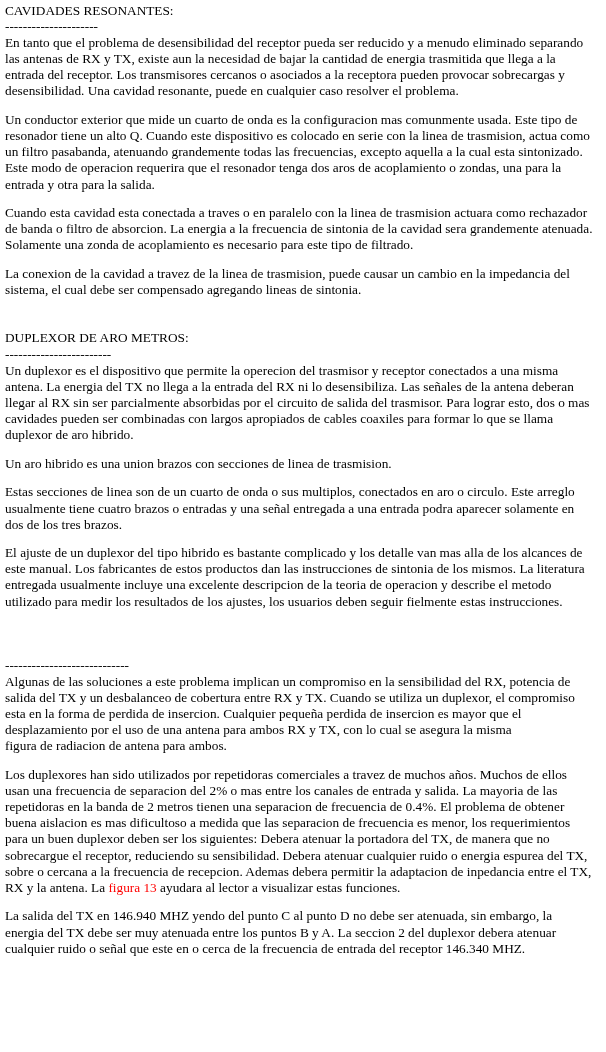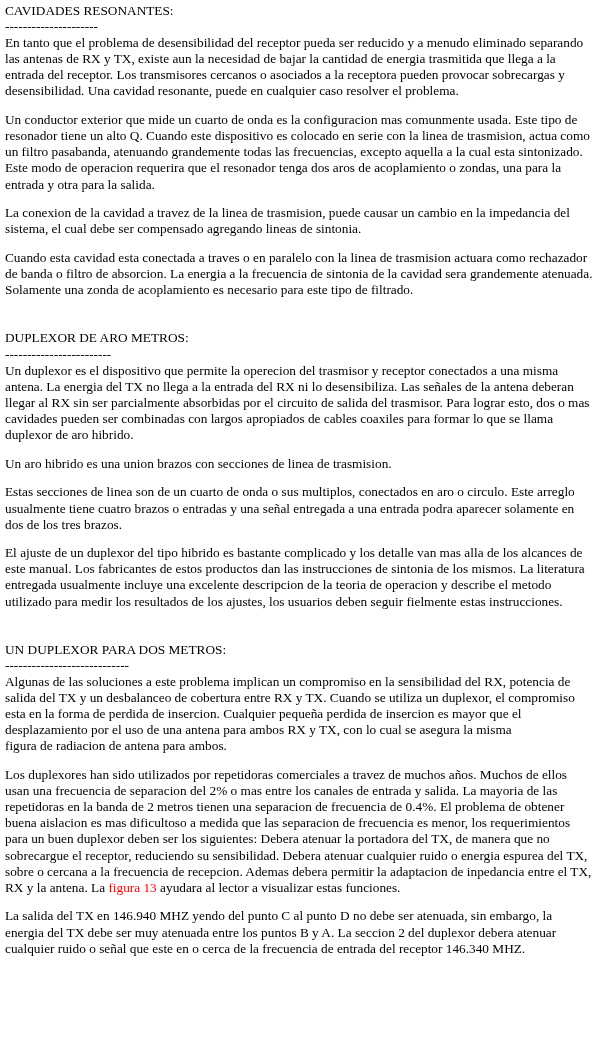--- a/index.html
+++ b/index.html
@@ -29,29 +29,29 @@
   .fig-link { text-decoration: none; cursor: pointer; }
 </style>
 </head>
 <body>
 
 <main data-name="document-page" style="background: rgb(255, 255, 255); color: rgb(0, 0, 0);">
     <section class="section" data-name="section">
       <div class="head-block" data-name="section-header"><span class="section-heading" data-name="section-heading">CAVIDADES RESONANTES:</span><br><span class="heading-underline" data-name="heading-underline-dashes">---------------------</span></div>
       <p class="para" data-name="paragraph">En tanto que el problema de desensibilidad del receptor pueda ser reducido y a menudo eliminado separando<br>las antenas de RX y TX, existe aun la necesidad de bajar la cantidad de energia trasmitida que llega a la<br>entrada del receptor. Los transmisores cercanos o asociados a la receptora pueden provocar sobrecargas y<br>desensibilidad. Una cavidad resonante, puede en cualquier caso resolver el problema.</p>
       <p class="para" data-name="paragraph">Un conductor exterior que mide un cuarto de onda es la configuracion mas comunmente usada. Este tipo de<br>resonador tiene un alto Q. Cuando este dispositivo es colocado en serie con la linea de trasmision, actua como<br>un filtro pasabanda, atenuando grandemente todas las frecuencias, excepto aquella a la cual esta sintonizado.<br>Este modo de operacion requerira que el resonador tenga dos aros de acoplamiento o zondas, una para la<br>entrada y otra para la salida.</p>
+      <p class="para" data-name="paragraph">Cuando esta cavidad esta conectada a traves o en paralelo con la linea de trasmision actuara como rechazador<br>de banda o filtro de absorcion. La energia a la frecuencia de sintonia de la cavidad sera grandemente atenuada.<br>Solamente una zonda de acoplamiento es necesario para este tipo de filtrado.</p>
       <p class="para" data-name="paragraph">La conexion de la cavidad a travez de la linea de trasmision, puede causar un cambio en la impedancia del<br>sistema, el cual debe ser compensado agregando lineas de sintonia.</p>
-      <p class="para" data-name="paragraph">Cuando esta cavidad esta conectada a traves o en paralelo con la linea de trasmision actuara como rechazador<br>de banda o filtro de absorcion. La energia a la frecuencia de sintonia de la cavidad sera grandemente atenuada.<br>Solamente una zonda de acoplamiento es necesario para este tipo de filtrado.</p>
     </section>
     <section class="section" data-name="section">
       <div class="head-block" data-name="section-header"><span class="section-heading" data-name="section-heading">DUPLEXOR DE ARO METROS:</span><br><span class="heading-underline" data-name="heading-underline-dashes">------------------------</span></div>
       <p class="para" data-name="paragraph">Un duplexor es el dispositivo que permite la operecion del trasmisor y receptor conectados a una misma<br>antena. La energia del TX no llega a la entrada del RX ni lo desensibiliza. Las señales de la antena deberan<br>llegar al RX sin ser parcialmente absorbidas por el circuito de salida del trasmisor. Para lograr esto, dos o mas<br>cavidades pueden ser combinadas con largos apropiados de cables coaxiles para formar lo que se llama<br>duplexor de aro hibrido.</p>
       <p class="para" data-name="paragraph">Un aro hibrido es una union brazos con secciones de linea de trasmision.</p>
       <p class="para" data-name="paragraph">Estas secciones de linea son de un cuarto de onda o sus multiplos, conectados en aro o circulo. Este arreglo<br>usualmente tiene cuatro brazos o entradas y una señal entregada a una entrada podra aparecer solamente en<br>dos de los tres brazos.</p>
       <p class="para" data-name="paragraph">El ajuste de un duplexor del tipo hibrido es bastante complicado y los detalle van mas alla de los alcances de<br>este manual. Los fabricantes de estos productos dan las instrucciones de sintonia de los mismos. La literatura<br>entregada usualmente incluye una excelente descripcion de la teoria de operacion y describe el metodo<br>utilizado para medir los resultados de los ajustes, los usuarios deben seguir fielmente estas instrucciones.</p>
     </section>
     <section class="section" data-name="section">
-      <div class="head-block" data-name="section-header"><span class="section-heading" data-name="section-heading">UN DUPLEXOR PARA DOS METROS:</span><br><span class="heading-underline" data-name="heading-underline-dashes">----------------------------</span></div>
+      <div class="head-block" data-name="section-header"><br><span class="heading-underline" data-name="heading-underline-dashes">----------------------------</span></div>
       <p class="para" data-name="paragraph">Algunas de las soluciones a este problema implican un compromiso en la sensibilidad del RX, potencia de<br>salida del TX y un desbalanceo de cobertura entre RX y TX. Cuando se utiliza un duplexor, el compromiso<br>esta en la forma de perdida de insercion. Cualquier pequeña perdida de insercion es mayor que el<br>desplazamiento por el uso de una antena para ambos RX y TX, con lo cual se asegura la misma<br>figura de radiacion de antena para ambos.</p>
       <p class="para" data-name="paragraph">Los duplexores han sido utilizados por repetidoras comerciales a travez de muchos años. Muchos de ellos<br>usan una frecuencia de separacion del 2% o mas entre los canales de entrada y salida. La mayoria de las<br>repetidoras en la banda de 2 metros tienen una separacion de frecuencia de 0.4%. El problema de obtener<br>buena aislacion es mas dificultoso a medida que las separacion de frecuencia es menor, los requerimientos<br>para un buen duplexor deben ser los siguientes: Debera atenuar la portadora del TX, de manera que no<br>sobrecargue el receptor, reduciendo su sensibilidad. Debera atenuar cualquier ruido o energia espurea del TX,<br>sobre o cercana a la frecuencia de recepcion. Ademas debera permitir la adaptacion de inpedancia entre el TX,<br>RX y la antena. La <span class="fig-link" data-name="figura-13-link" style="color: rgb(255, 0, 0);">figura 13</span> ayudara al lector a visualizar estas funciones.</p>
       <p class="para" data-name="paragraph">La salida del TX en 146.940 MHZ yendo del punto C al punto D no debe ser atenuada, sin embargo, la<br>energia del TX debe ser muy atenuada entre los puntos B y A. La seccion 2 del duplexor debera atenuar<br>cualquier ruido o señal que este en o cerca de la frecuencia de entrada del receptor 146.340 MHZ.</p>
     </section>
   </main>
 
 </body></html>

